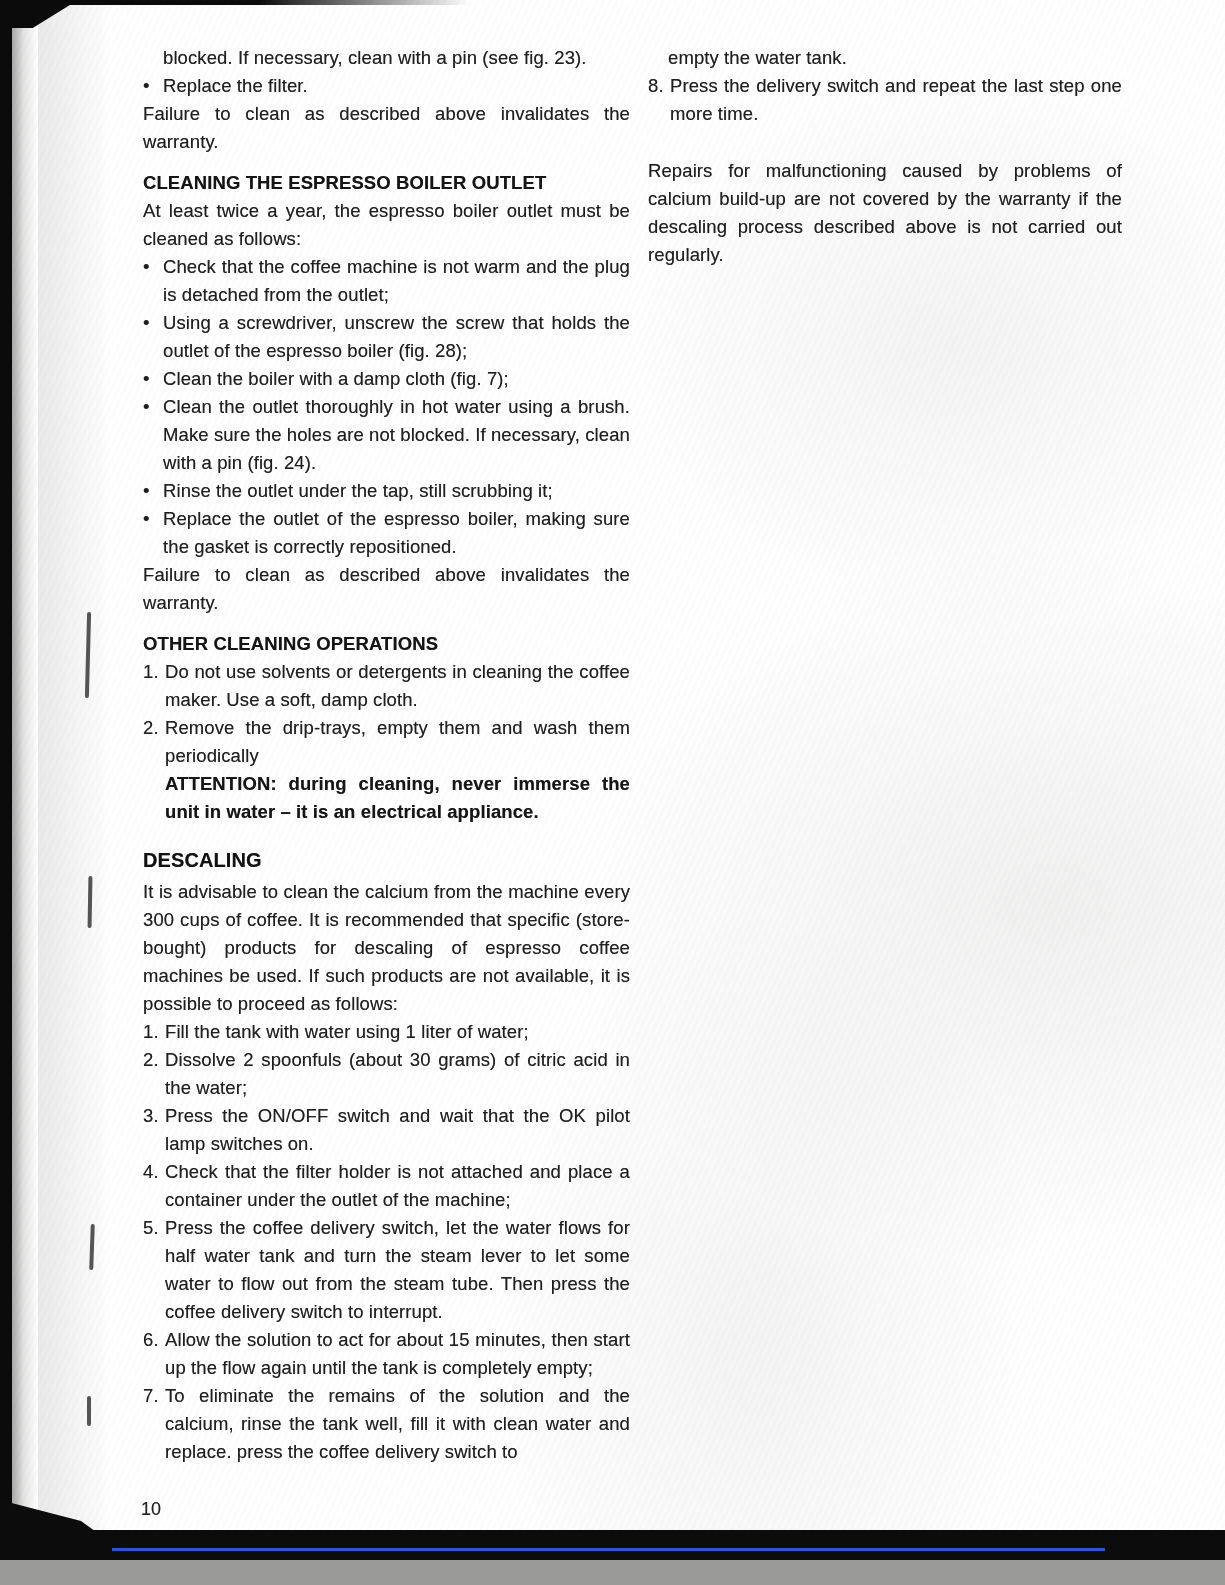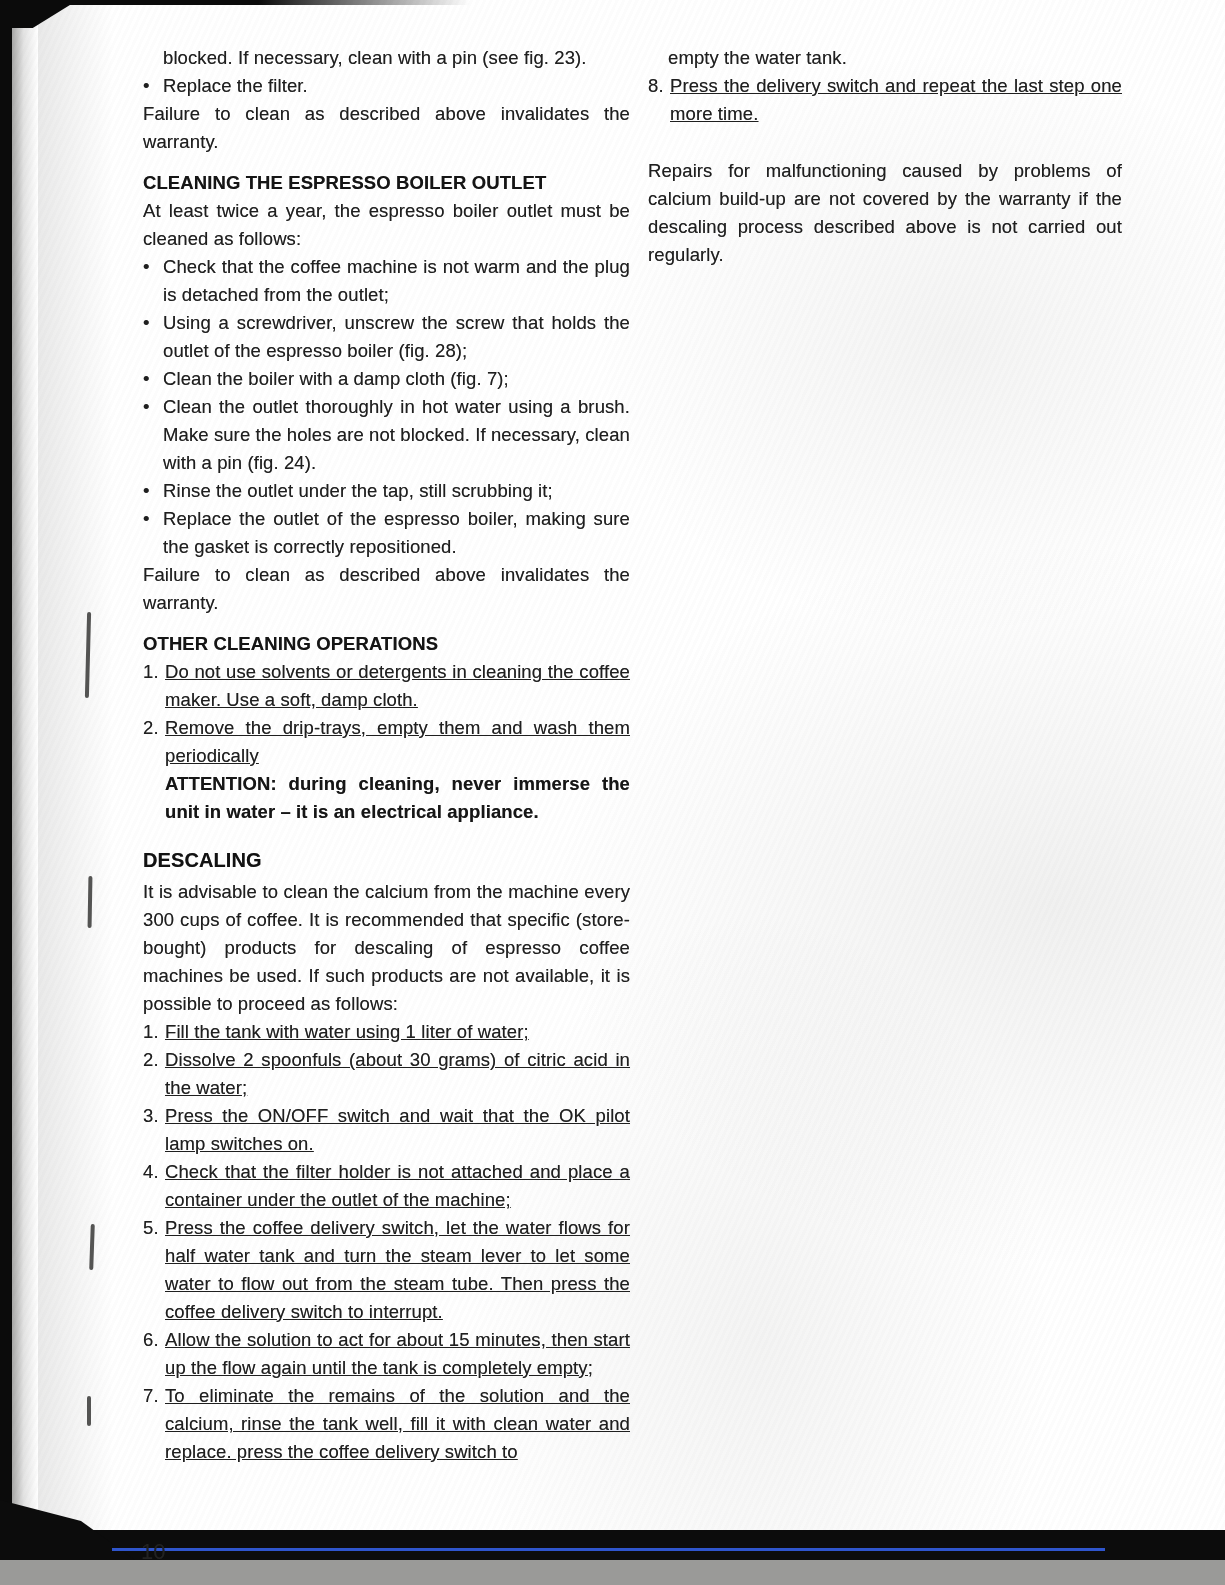--- a/index.html
+++ b/index.html
@@ -48,31 +48,31 @@
     text-align: justify; letter-spacing: 0.1px;
     text-shadow: 0 0 0.6px rgba(25,25,25,0.55);
   }
   .col-left  { width: 487px; }
   .col-right { width: 474px; }
 
   p, h1, h2, .bullet, .step { margin: 0; }
   .cont { padding-left: 20px; }
   .bullet { padding-left: 20px; text-indent: -20px; }
   .bullet .mark { display: inline-block; width: 20px; text-indent: 0; }
-  .step { padding-left: 22px; text-indent: -22px; text-decoration: underline; }
+  .step { padding-left: 22px; text-indent: -22px; }
   .step .n { display: inline-block; width: 22px; text-indent: 0; }
 
   .sec { font-size: 18.5px; line-height: 28px; font-weight: 700; margin-top: 13px; text-align: left; color: #151515; }
   .descaling { font-size: 20px; line-height: 32px; font-weight: 700; margin-top: 18px; margin-bottom: 2px; text-align: left; color: #121212; }
   .attention { font-weight: 700; padding-left: 22px; color: #161616; }
   .repairs { margin-top: 29px; }
 
   .page-number {
-    position: absolute; left: 141px; top: 1539px;
-    font-size: 22px; color: #222;
+    position: absolute; left: 141px; top: 1499px;
+    font-size: 18px; color: #222;
     text-shadow: 0 0 0.6px rgba(25,25,25,0.5);
   }
 </style>
 </head>
 <body>
 
 <div class="page">
 
   <div class="texture"></div>
   <div class="artifact gutter-shade"></div>

